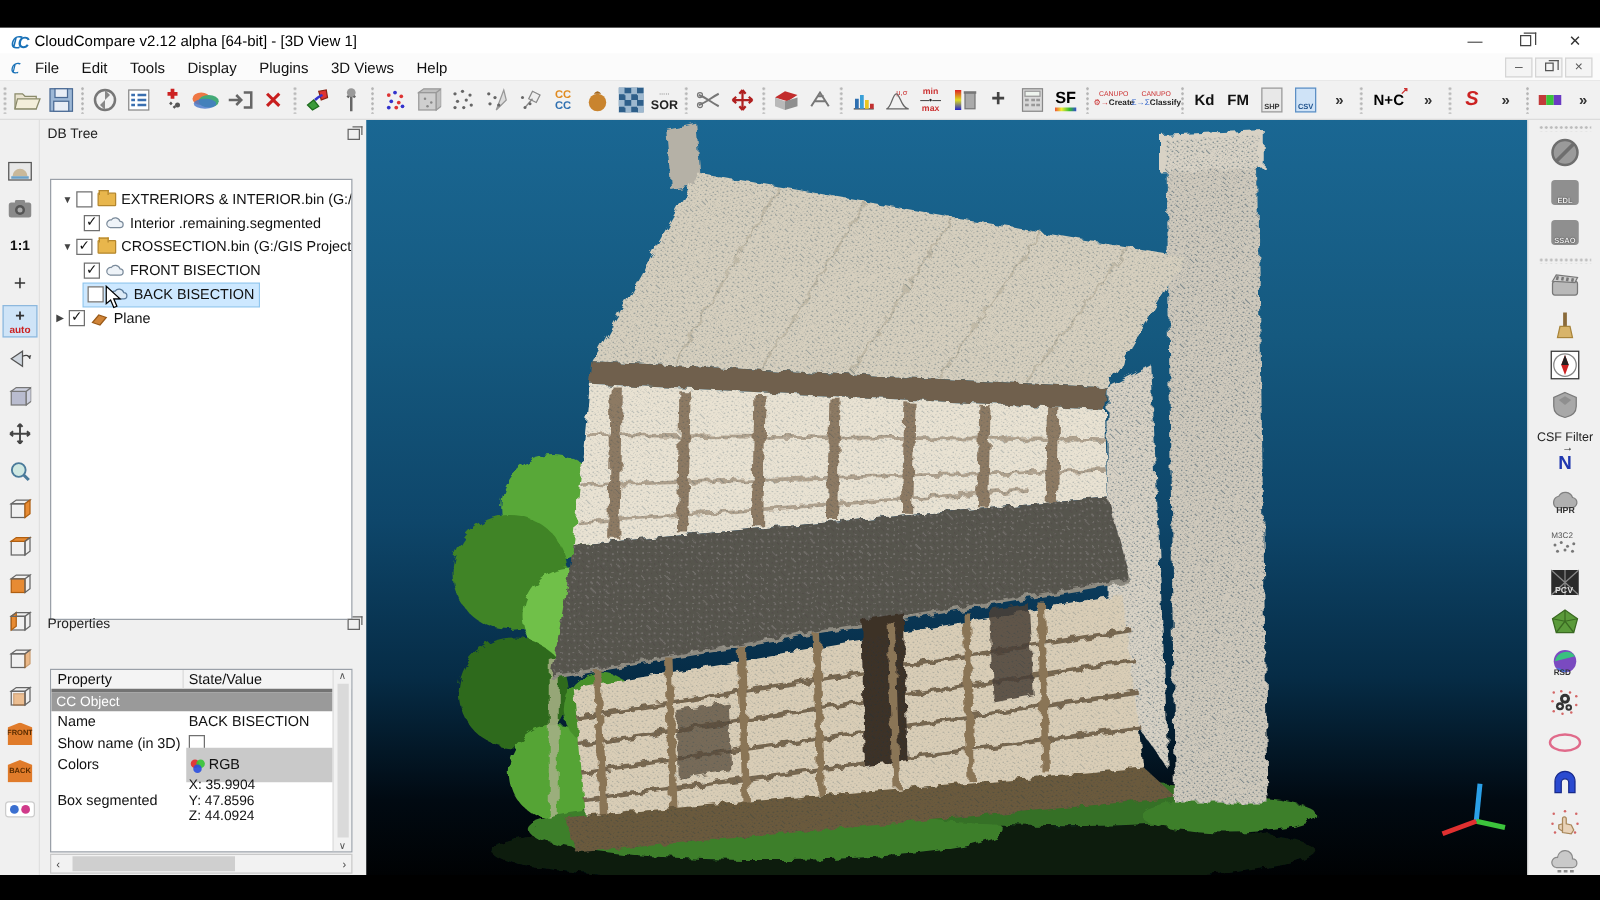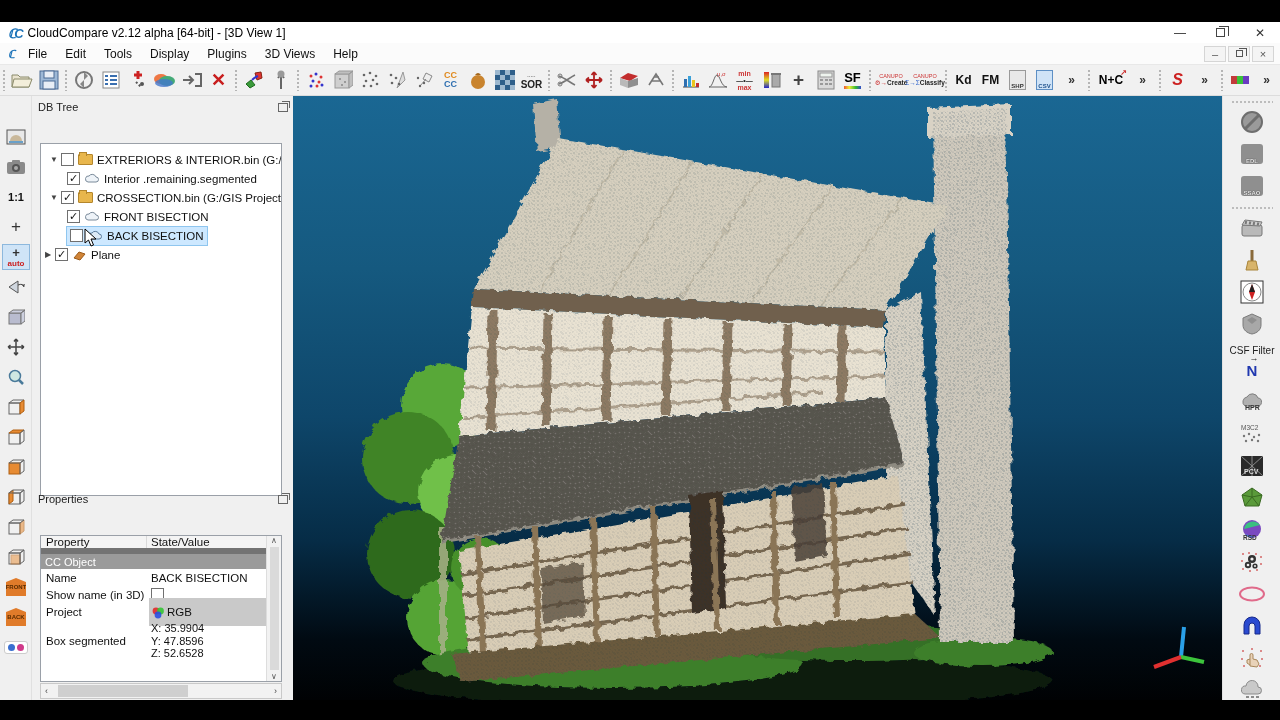--- a/index.html
+++ b/index.html
@@ -83,21 +83,21 @@
   .tico { flex:none; margin-right:4px; display:flex;}
   .trow.selected .sel-span { background:#cde8ff; outline:1px solid #8fc6ef; }
   .sel-span { display:flex; align-items:center; height:18px; padding:0 3px;}
   .folder { width:15px; height:11px; background:#e8b64c; border:1px solid #b4862c; border-radius:1px; position:relative;}
   .folder::before { content:""; position:absolute; left:0; top:-3px; width:6px; height:3px; background:#e8b64c; border:1px solid #b4862c; border-bottom:none;}
 
   #propsbox { position:absolute; left:40px; top:513px; width:242px; height:147px; background:#fff; border:1px solid #9aa0a8; overflow:hidden; font-size:11.5px;}
   .prow { display:flex; height:17px; align-items:center; color:#111;}
   .pcell-l { width:106px; padding-left:5px; flex:none;}
   .pcell-r { flex:1; padding-left:4px; display:flex; align-items:center; overflow:hidden;}
-  .phead { background:#f4f4f4; border-bottom:6px solid #737373; height:18px; font-size:11.5px;}
+  .phead { background:#f4f4f4; border-bottom:3px solid #737373; height:18px; font-size:11.5px;}
   .phead .pcell-l { border-right:1px solid #d9d9d9; height:100%; display:flex; align-items:center;}
   .psection { background:#9a9a9a; color:#fff; height:15px; font-size:11px; padding-left:4px; display:flex; align-items:center;}
   .graycell { background:#c9c9c9; width:100%; height:28px; display:flex; align-items:center; padding-left:2px;}
   .vsb { position:absolute; right:0; top:0; width:15px; height:100%; background:#f2f2f2; border-left:1px solid #ddd;
     display:flex; flex-direction:column; justify-content:space-between; align-items:center; font-size:8px; color:#555;}
   .hscroll { position:absolute; left:40px; top:661px; width:242px; height:16px; background:#f2f2f2; border:1px solid #c9c9c9;
     display:flex; align-items:center; font-size:9px; color:#444;}
   .hthumb { height:12px; background:#cfcfcf; width:130px; margin-left:6px;}
   .dim3 { line-height:1.15; font-size:11px;}
 
@@ -592,38 +592,38 @@
         <span class="pcell-l">Name</span>
         <span class="pcell-r">BACK BISECTION</span>
       </div>
       <div class="prow">
         <span class="pcell-l">Show name (in 3D)</span>
         <span class="pcell-r">
             <span class="cb"></span>
           </span>
       </div>
       <div class="prow" style="height:18px">
-        <span class="pcell-l">Project</span>
+        <span class="pcell-l">Colors</span>
         <span class="pcell-r" style="padding-left:2px">
           <span class="graycell">
             <svg width="14" height="13">
                 <circle cx="5" cy="5" r="3.4" fill="#e03a3a"></circle>
                 <circle cx="9.5" cy="5" r="3.4" fill="#35c435" opacity="0.9"></circle>
                 <circle cx="7" cy="9" r="3.4" fill="#2a4fe0" opacity="0.9"></circle>
               </svg>
             <span style="margin-left:2px">RGB</span>
           </span>
         </span>
       </div>
       <div class="prow" style="height:44px;align-items:flex-start">
         <span class="pcell-l" style="padding-top:14px">Box segmented</span>
         <span class="pcell-r dim3" style="flex-direction:column;align-items:flex-start;padding-top:1px">
           <span>X: 35.9904</span>
           <span>Y: 47.8596</span>
-          <span>Z: 52.6528</span>
+          <span>Z: 44.0924</span>
         </span>
       </div>
       <div class="vsb">
         <span>∧</span>
         <span style="flex:1;width:9px;background:#dadada;margin:2px 0"></span>
         <span>∨</span>
       </div>
     </div>
     <div class="hscroll">
       <span style="padding:0 4px">‹</span>

